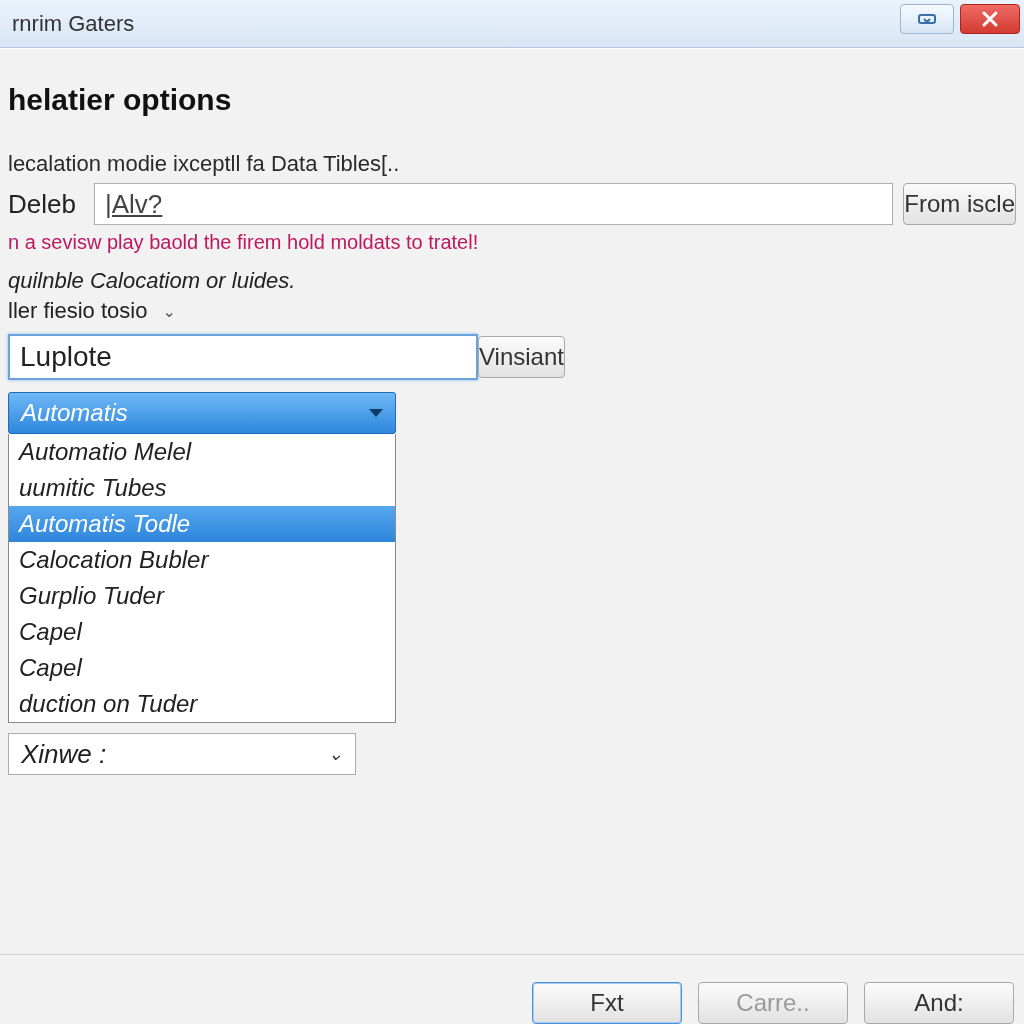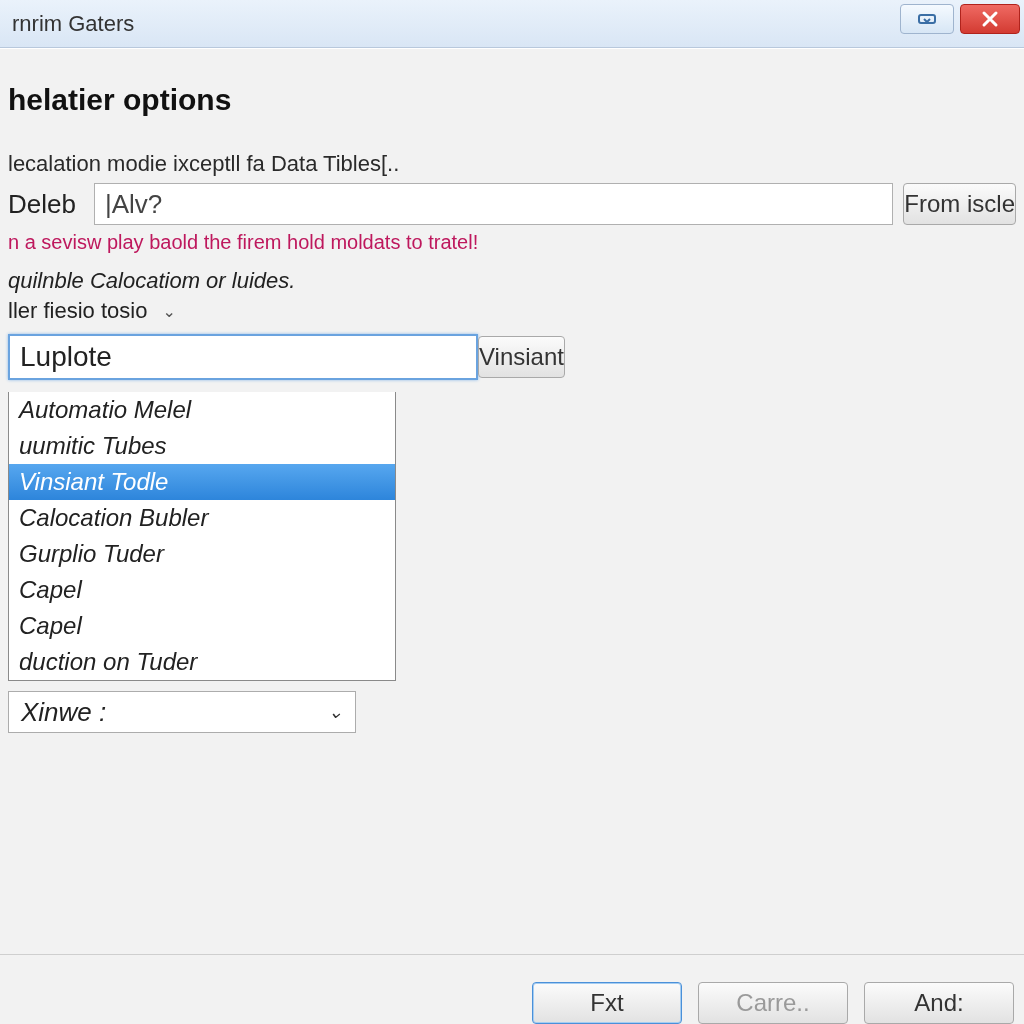--- a/index.html
+++ b/index.html
@@ -89,20 +89,21 @@
   width: 76px;
 }
 .textfield {
   flex: 1;
   height: 42px;
   border: 1px solid #b0b0b0;
   background: #fff;
   font-size: 26px;
   color: #444;
   padding: 0 10px;
+  text-decoration: underline;
 }
 .btn {
   height: 42px;
   padding: 0 0;
   font-size: 24px;
   color: #333;
   background: linear-gradient(to bottom, #fbfbfb, #e2e2e2);
   border: 1px solid #a9a9a9;
   border-radius: 4px;
   cursor: pointer;
@@ -283,24 +284,28 @@
     <span>ller fiesio tosio</span>
     <span class="chev">⌄</span>
   </div>
 
   <div class="widefield-row">
     <input class="widefield" type="text" value="Luplote" style="">
     <button class="btn">Vinsiant</button>
   </div>
 
   <div class="combo-wrap">
+    <div class="combo-closed">
+      <span>Automatis</span>
+      <span class="tri"></span>
+    </div>
     <div class="combo-list" id="combo-list">
         <div class="combo-item">Automatio Melel</div>
         <div class="combo-item">uumitic Tubes</div>
-        <div class="combo-item selected">Vinsiant Todle</div>
+        <div class="combo-item selected">Automatis Todle</div>
         <div class="combo-item">Calocation Bubler</div>
         <div class="combo-item">Gurplio Tuder</div>
         <div class="combo-item">Capel</div>
         <div class="combo-item">Capel</div>
         <div class="combo-item">duction on Tuder</div>
       </div>
   </div>
 
   <div class="bottom-combo">
     <span>Xinwe :</span>

